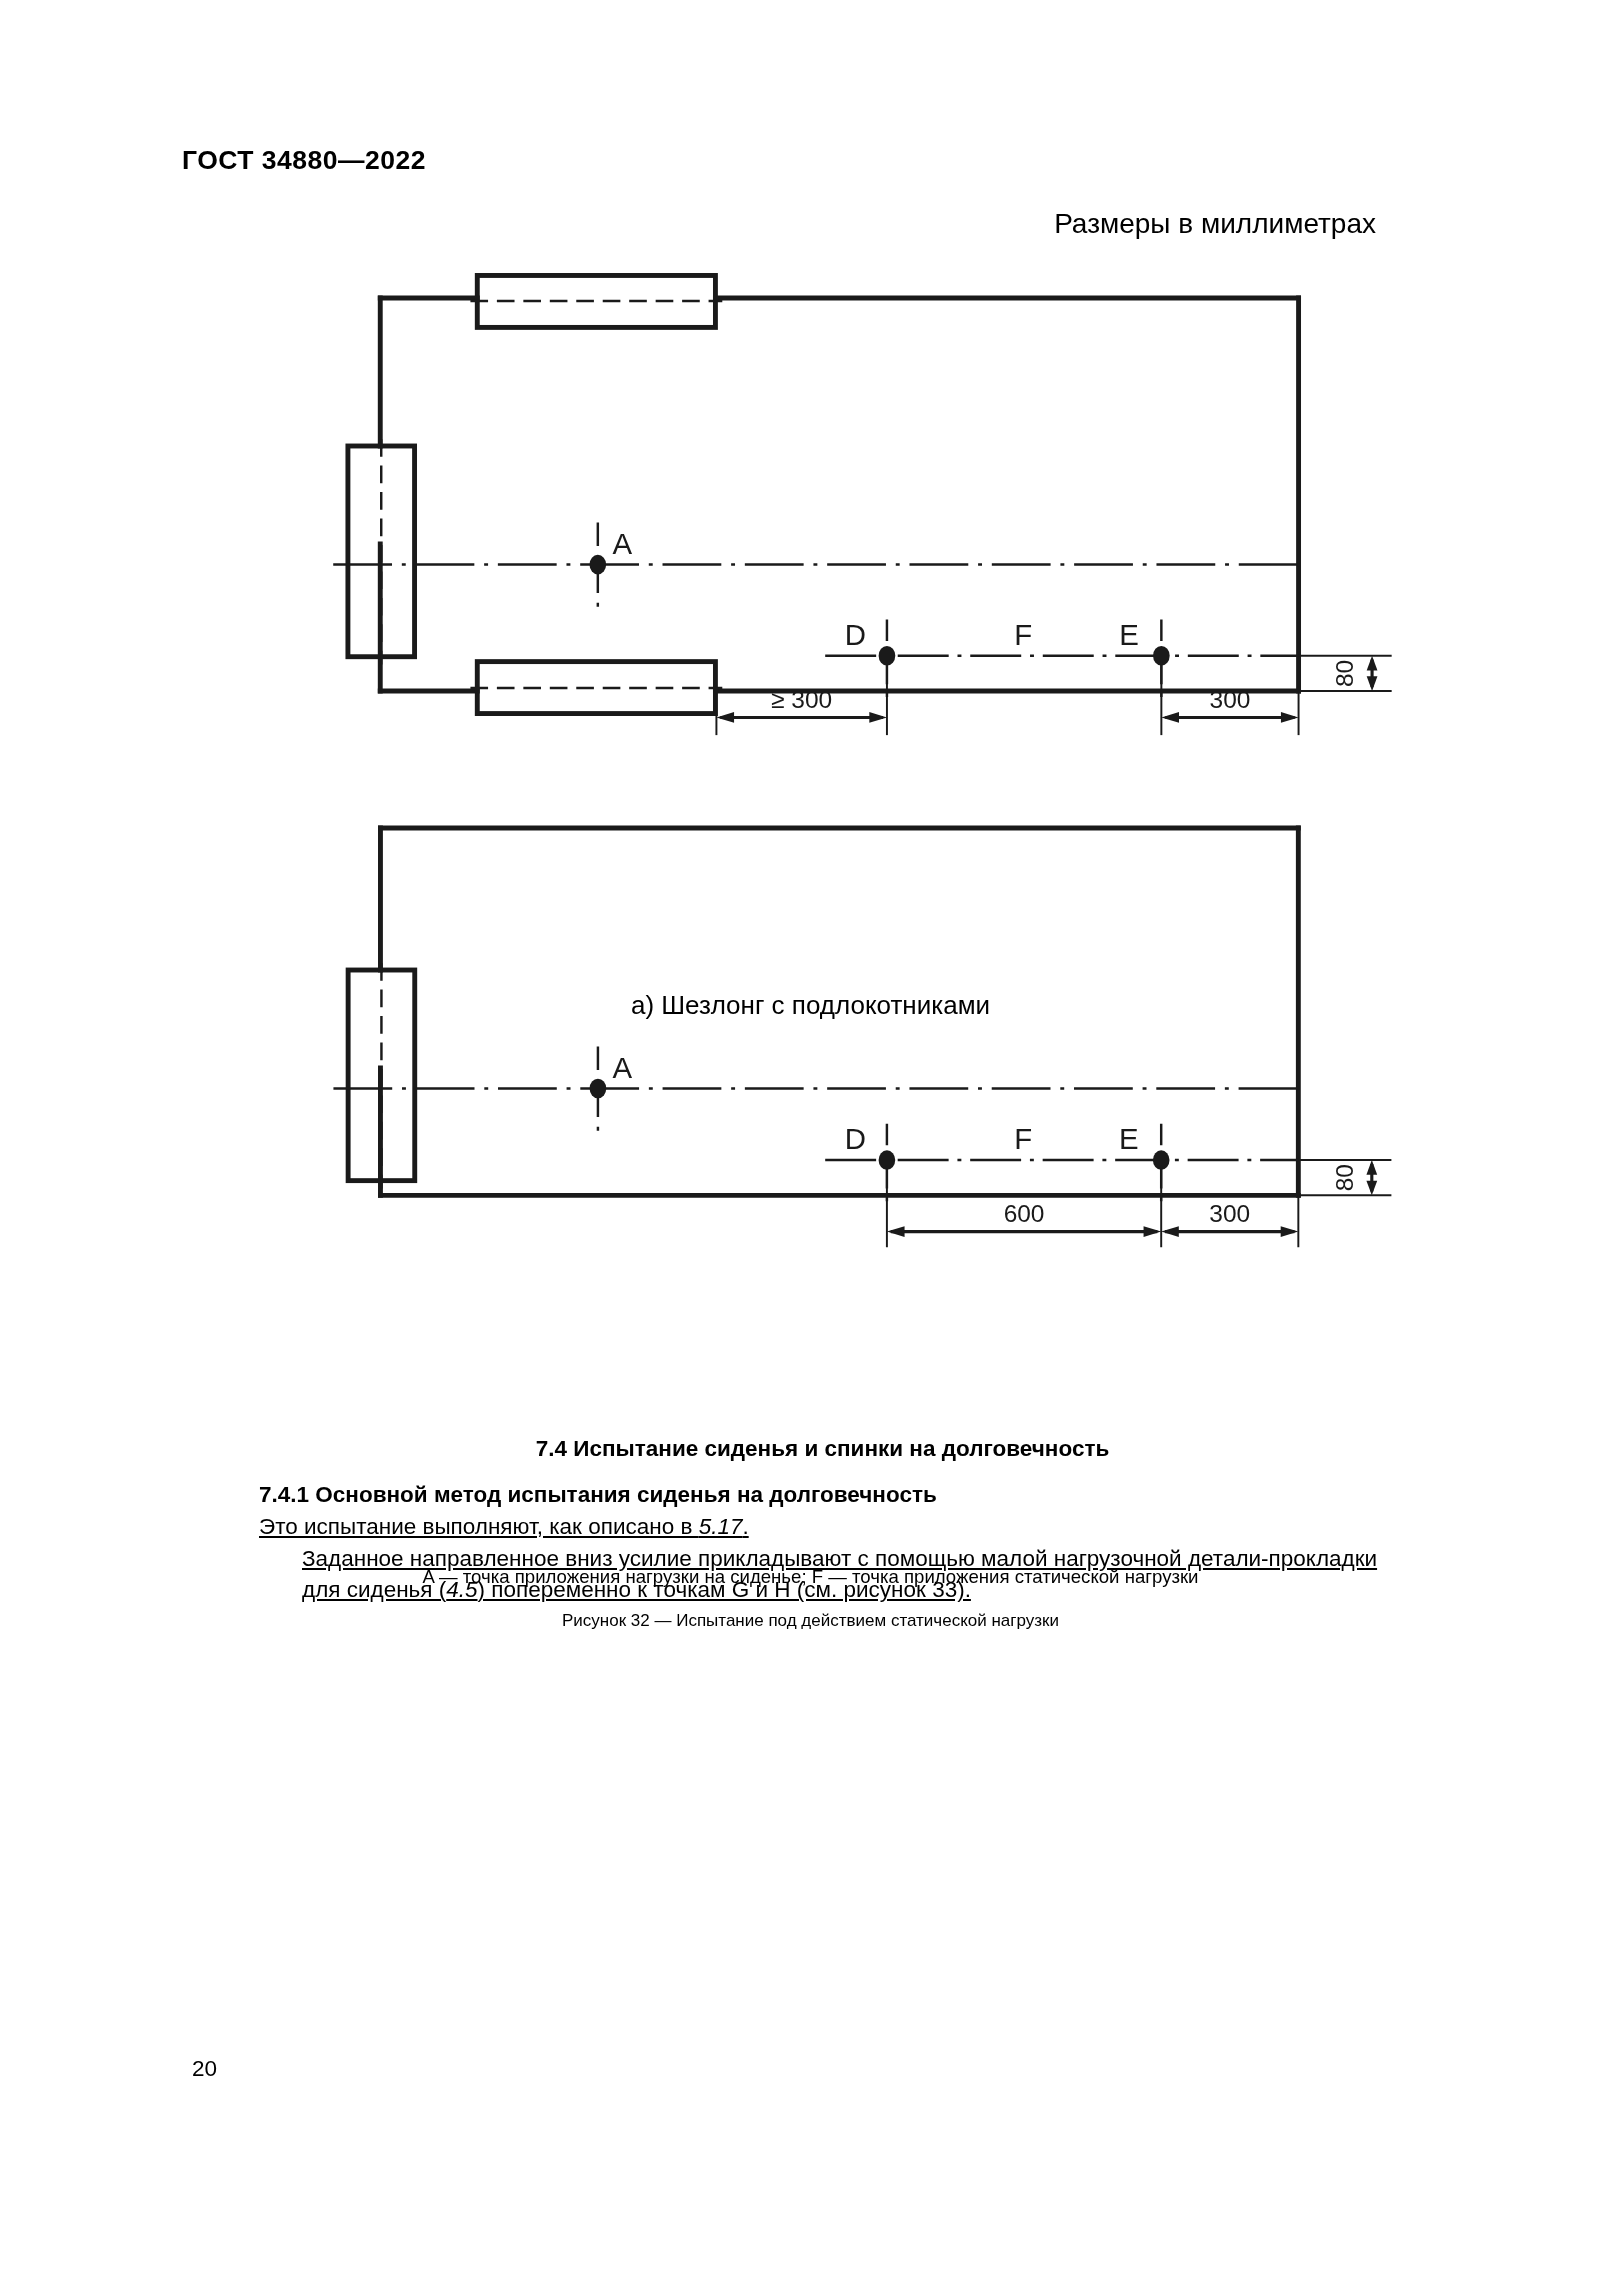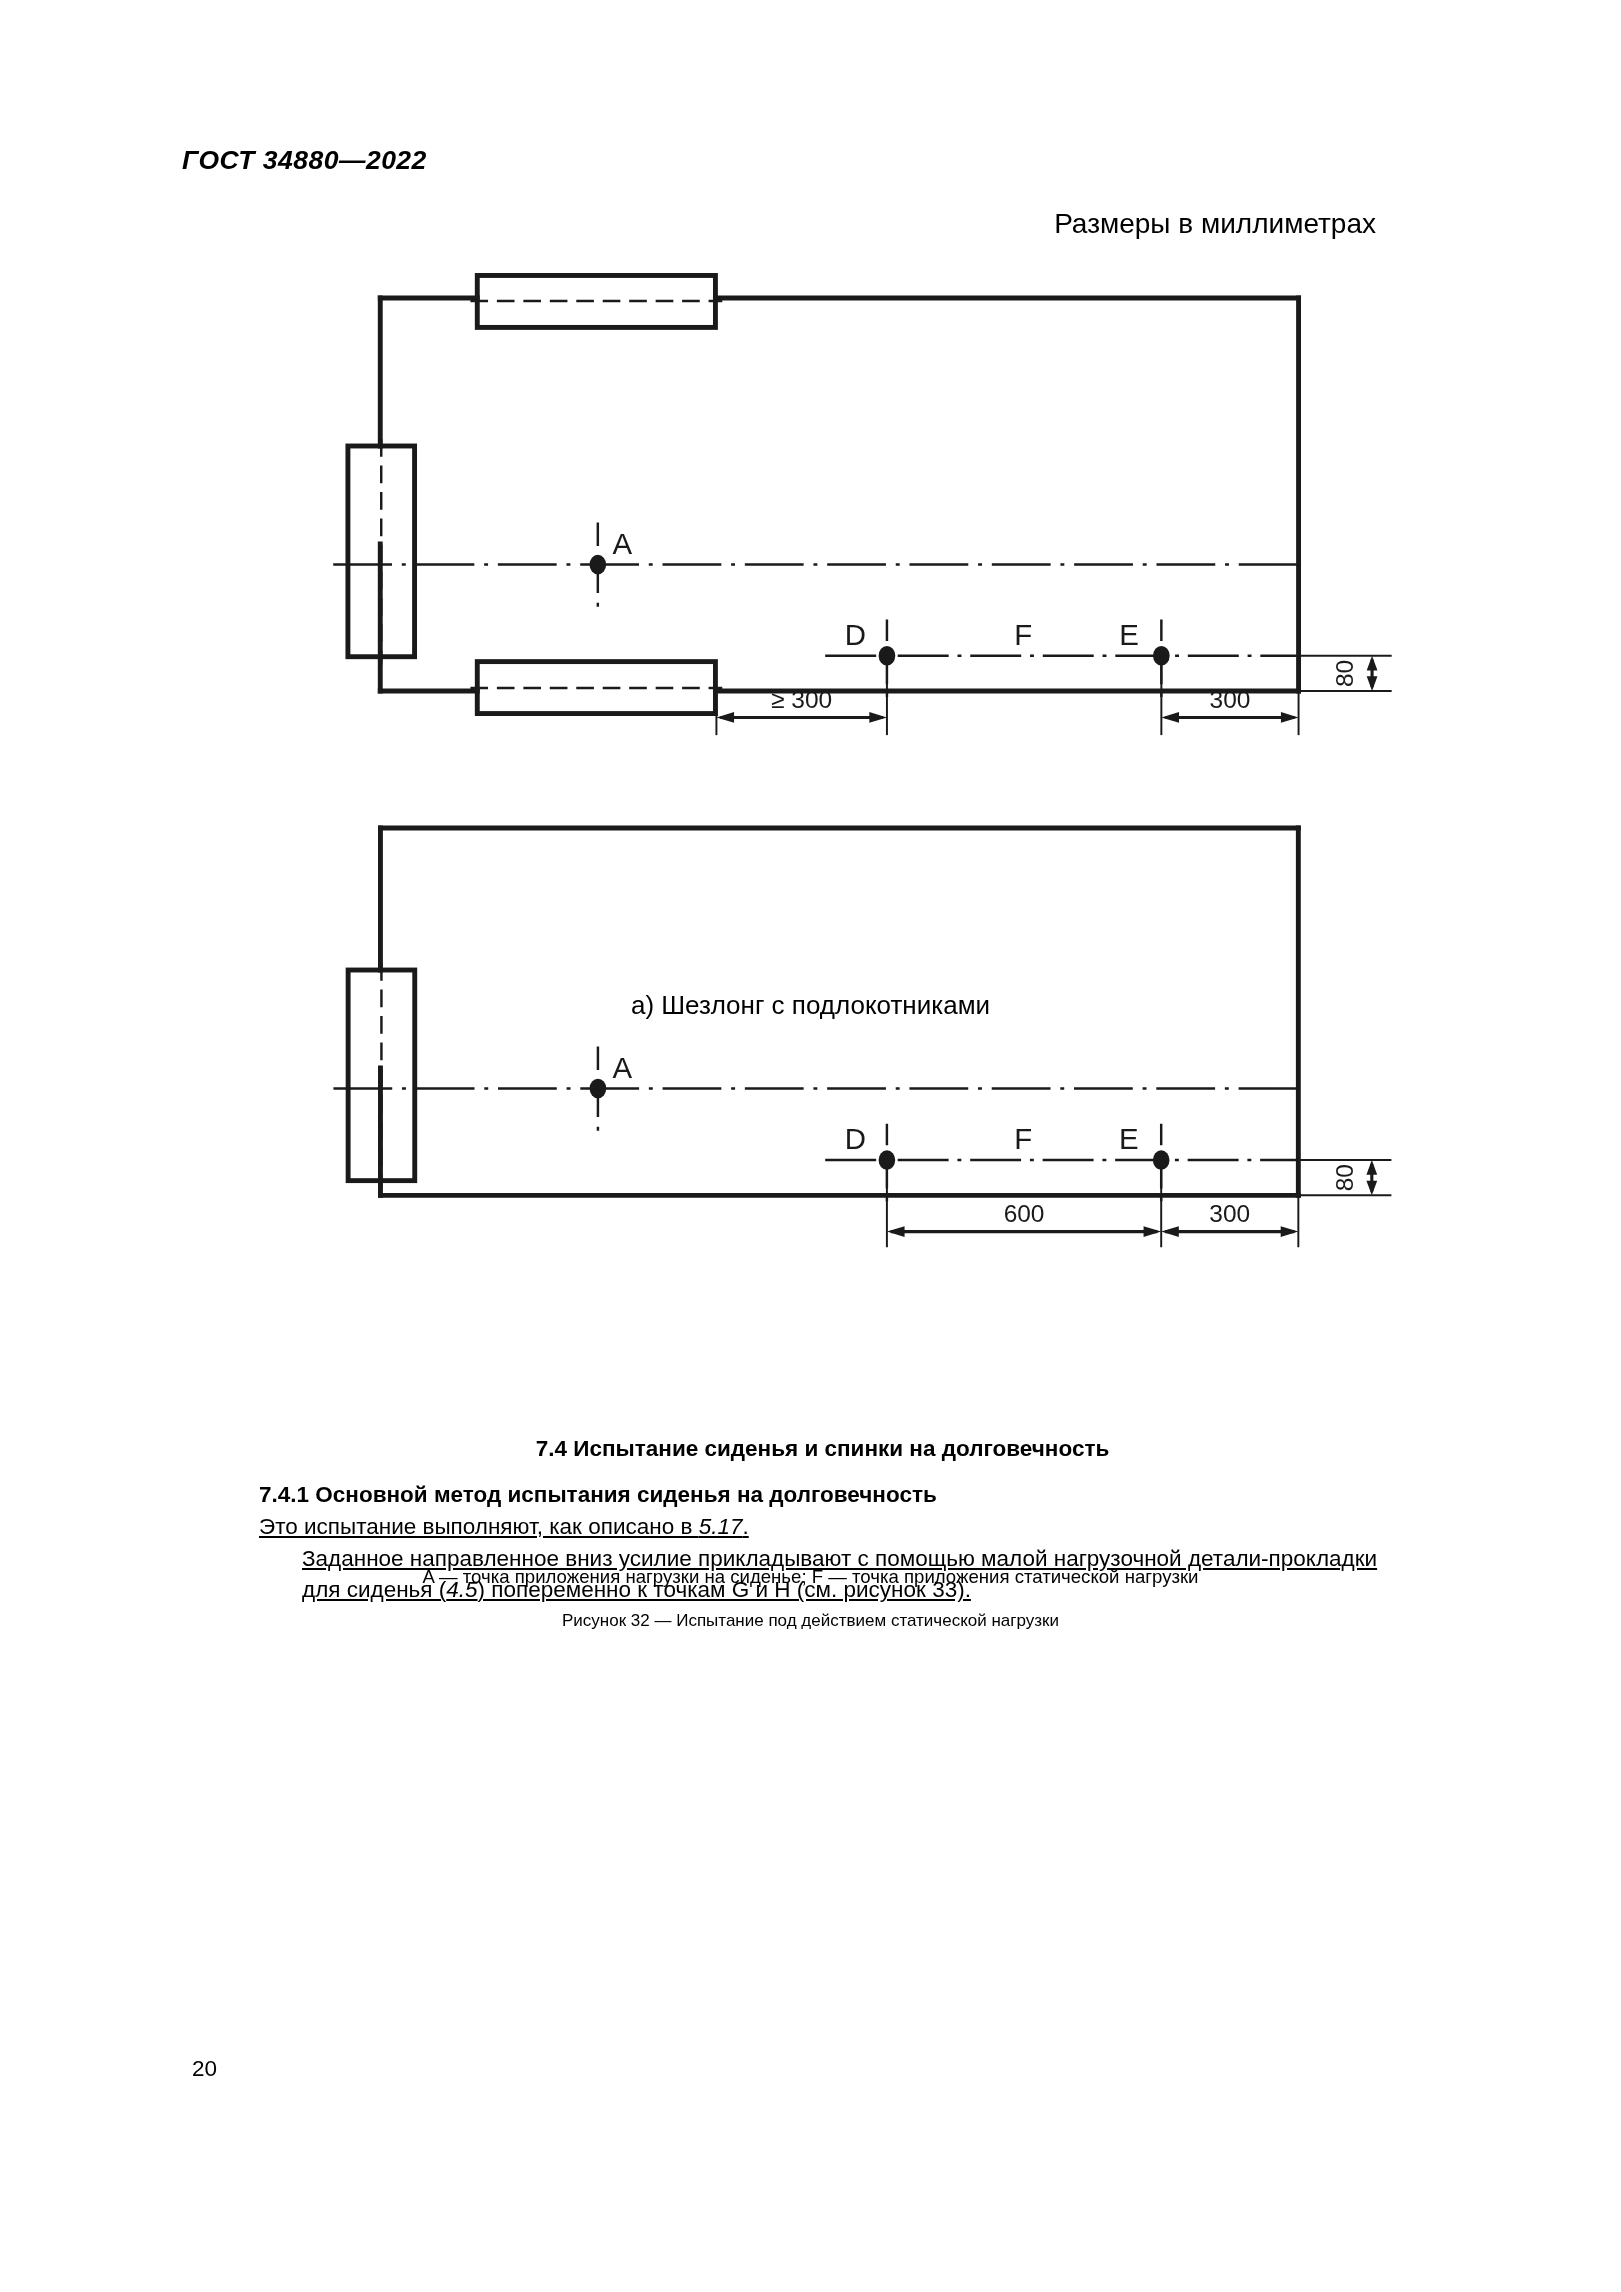--- a/index.html
+++ b/index.html
@@ -25,21 +25,20 @@
 
   
   .doc-header {
     position: absolute;
     left: 182px;
     top: 145px;
     font-size: 26.5px;
     font-weight: bold;
     letter-spacing: 0.5px;
     white-space: nowrap;
-    font-style: italic;
   }
 
   
   .units-note {
     position: absolute;
     right: 245px;
     top: 208px;
     font-size: 28px;
     white-space: nowrap;
   }

